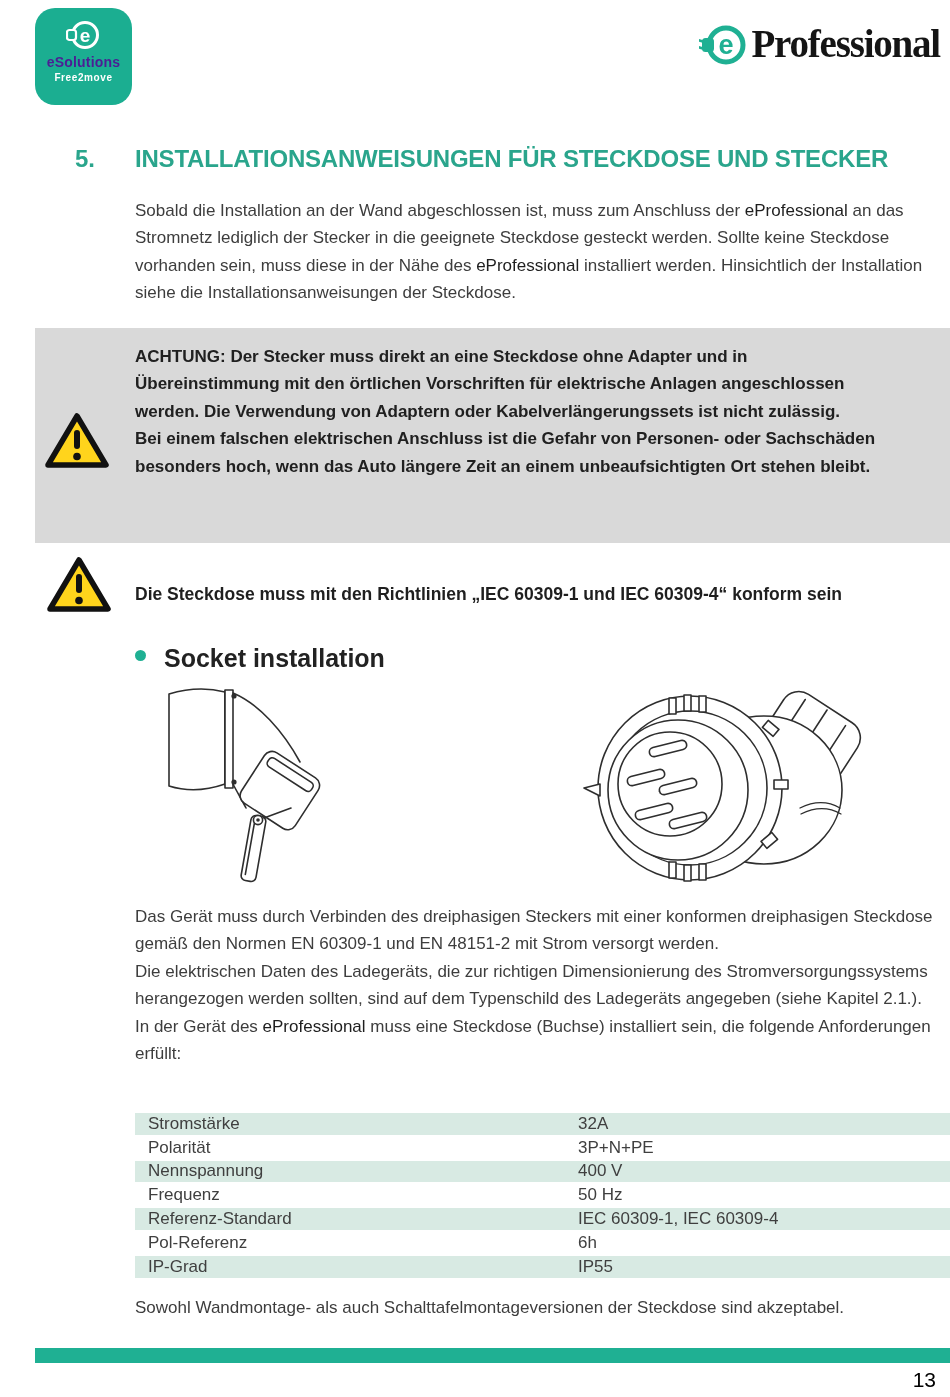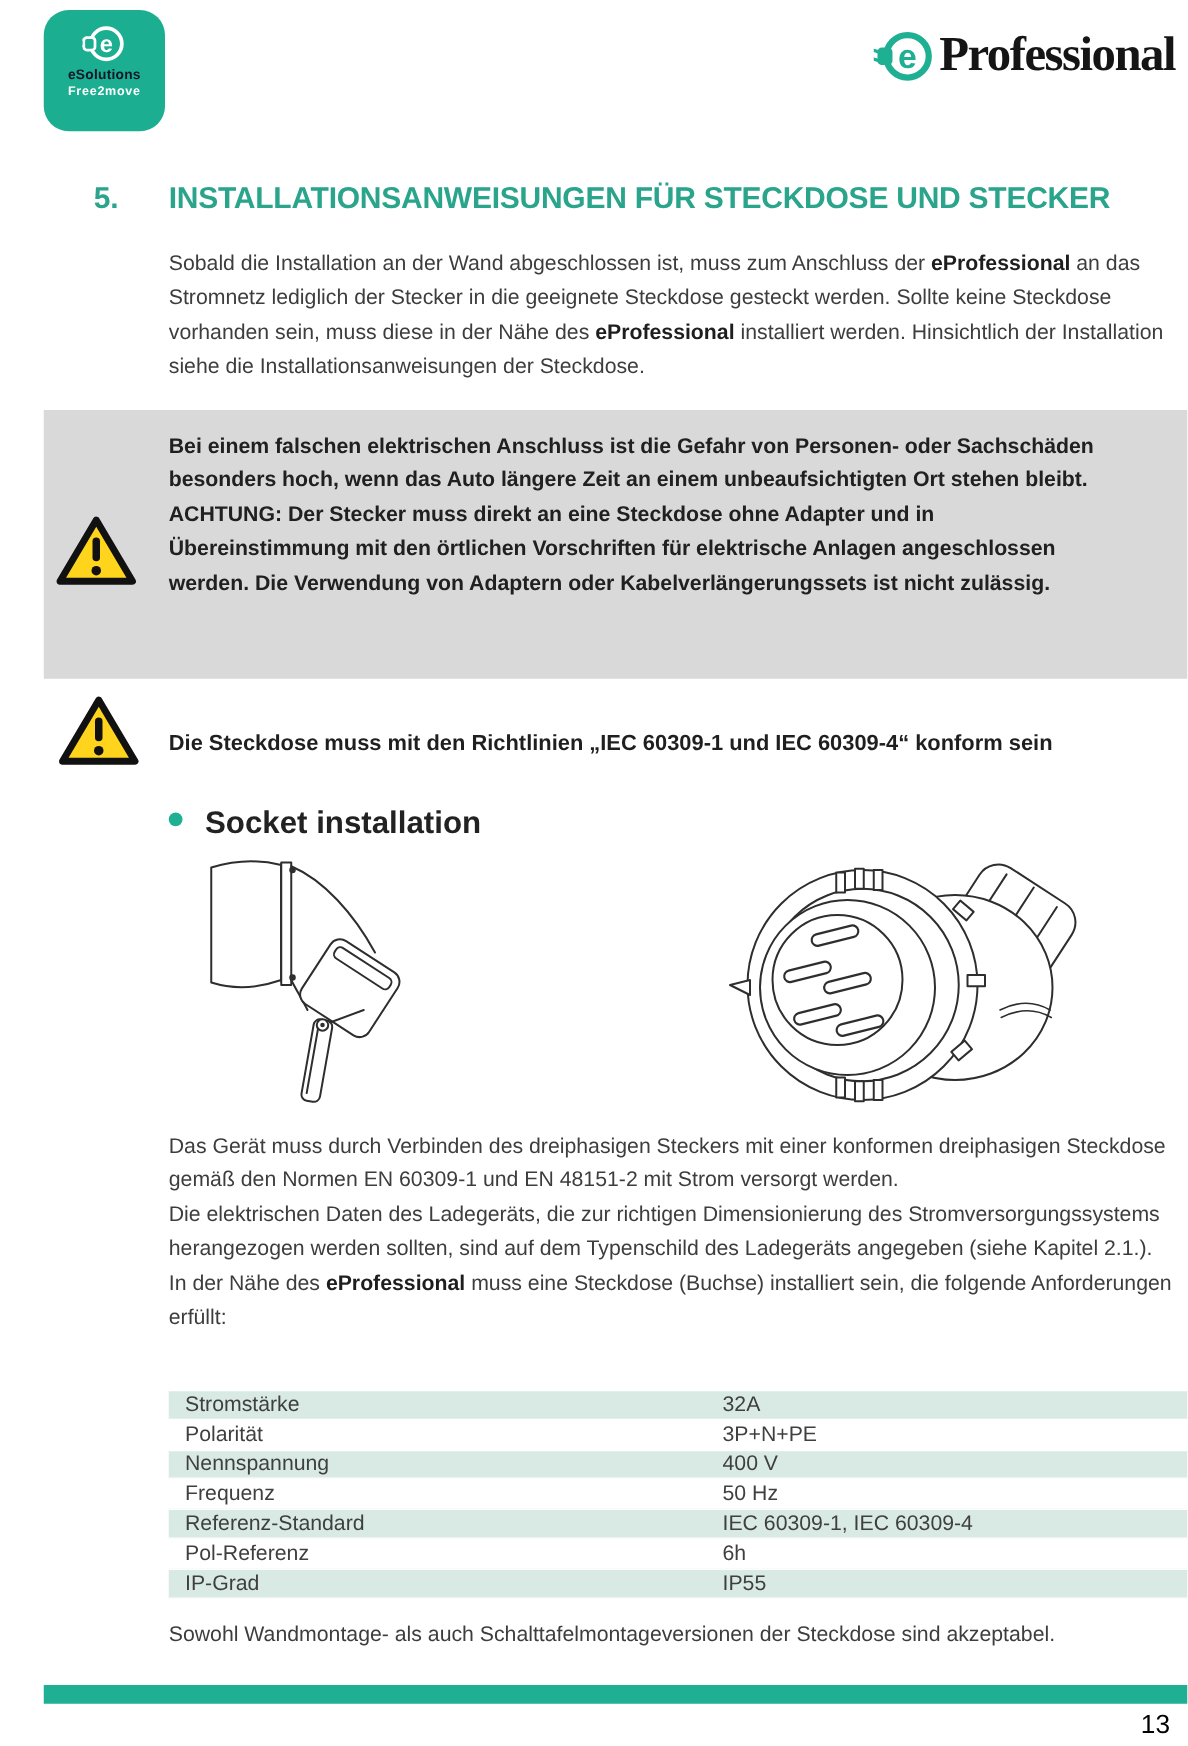--- a/index.html
+++ b/index.html
@@ -8,41 +8,41 @@
     font-family:"Liberation Sans","DejaVu Sans",sans-serif;
     color:#3d3d3d;overflow:hidden;
   }
   
   .logo-square{
     position:absolute;left:35px;top:8px;width:97px;height:97px;
     background:#1bae91;border-radius:20px;display:flex;flex-direction:column;
     align-items:center;justify-content:flex-start;
   }
   .logo-square svg{margin-top:9px;}
-  .logo-square .l1{color:#0f172a;font-size:11px;font-weight:700;margin-top:1px;letter-spacing:.2px;}
+  .logo-square .l1{color:#4c1d95;font-size:14px;font-weight:700;margin-top:1px;letter-spacing:.2px;}
   .logo-square .l2{color:#fff;font-size:10px;font-weight:600;letter-spacing:.6px;margin-top:2px;}
   .brand{
     position:absolute;top:20px;right:10px;display:flex;align-items:center;gap:2px;
   }
   .brand .brand-text{
     font-size:39px;font-weight:600;color:#151515;letter-spacing:-1.2px;line-height:1;
     padding-bottom:4px;
     font-family:Liberation Serif, serif;
   }
   
   .heading{
     position:absolute;left:75px;top:145px;display:flex;white-space:nowrap;
     color:#2aa58c;font-weight:700;font-size:24px;letter-spacing:-0.2px;
   }
   .heading .num{width:60px;}
   
   .para{
     position:absolute;left:135px;width:806px;font-size:17px;line-height:27.4px;color:#3d3d3d;
   }
-  .para b, .bold-inline{color:#1e1e1e;font-weight:700;}
+  .para b, .bold-inline{color:#1e1e1e;font-weight:400;}
   #intro{top:197px;}
   
   .caution-box{
     position:absolute;left:35px;top:328px;width:915px;height:215px;background:#d9d9d9;
   }
   .caution-text{
     position:absolute;left:100px;top:15px;width:742px;
     font-size:17px;line-height:27.4px;font-weight:700;color:#202020;
   }
   .tri{position:absolute;}
@@ -115,22 +115,22 @@
   <span class="num">5.</span>
   <span>INSTALLATIONSANWEISUNGEN FÜR STECKDOSE UND STECKER</span>
 </div>
 
 <div class="para" id="intro">
   <span>Sobald die Installation an der Wand abgeschlossen ist, muss zum Anschluss der </span><b>eProfessional</b><span> an das Stromnetz lediglich der Stecker in die geeignete Steckdose gesteckt werden. Sollte keine Steckdose vorhanden sein, muss diese in der Nähe des </span><b>eProfessional</b><span> installiert werden. Hinsichtlich der Installation siehe die Installationsanweisungen der Steckdose.</span>
 </div>
 
 <div class="caution-box">
   <div class="caution-text">
+    <div>ACHTUNG: Der Stecker muss direkt an eine Steckdose ohne Adapter und in Übereinstimmung mit den örtlichen Vorschriften für elektrische Anlagen angeschlossen werden. Die Verwendung von Adaptern oder Kabelverlängerungssets ist nicht zulässig.</div>
     <div>Bei einem falschen elektrischen Anschluss ist die Gefahr von Personen- oder Sachschäden besonders hoch, wenn das Auto längere Zeit an einem unbeaufsichtigten Ort stehen bleibt.</div>
-    <div>ACHTUNG: Der Stecker muss direkt an eine Steckdose ohne Adapter und in Übereinstimmung mit den örtlichen Vorschriften für elektrische Anlagen angeschlossen werden. Die Verwendung von Adaptern oder Kabelverlängerungssets ist nicht zulässig.</div>
   </div>
 </div>
 
 <svg class="tri tri-1" width="66" height="58" viewBox="0 0 66 58">
   <path d="M33 4 L62 53 L4 53 Z" fill="#ffd41c" stroke="#111" stroke-width="5.5" stroke-linejoin="round"></path>
   <rect x="30" y="18" width="6" height="19" rx="3" fill="#111"></rect>
   <circle cx="33" cy="44.5" r="3.8" fill="#111"></circle>
 </svg>
 
 <svg class="tri tri-2" width="66" height="58" viewBox="0 0 66 58">
@@ -219,21 +219,21 @@
     <line x1="64" y1="93" x2="92" y2="86"></line>
     <line x1="96" y1="102" x2="124" y2="95"></line>
     <line x1="72" y1="127" x2="100" y2="120"></line>
     <line x1="106" y1="136" x2="134" y2="129"></line>
   </g>
 </svg>
 
 <div class="para" id="body-text">
   <p class="bp">Das Gerät muss durch Verbinden des dreiphasigen Steckers mit einer konformen dreiphasigen Steckdose gemäß den Normen EN 60309-1 und EN 48151-2 mit Strom versorgt werden.</p>
   <p class="bp">Die elektrischen Daten des Ladegeräts, die zur richtigen Dimensionierung des Stromversorgungssystems herangezogen werden sollten, sind auf dem Typenschild des Ladegeräts angegeben (siehe Kapitel 2.1.).</p>
-  <p class="bp"><span>In der Nähe des </span><b>eProfessional</b><span> muss eine Steckdose (Buchse) installiert sein, die folgende Anforderungen erfüllt:</span></p>
+  <p class="bp"><span>In der Gerät des </span><b>eProfessional</b><span> muss eine Steckdose (Buchse) installiert sein, die folgende Anforderungen erfüllt:</span></p>
 </div>
 
 <div class="spec-table">
   <div class="spec-row mint">
     <div class="spec-label">Stromstärke</div>
     <div class="spec-value">32A</div>
   </div>
   <div class="spec-row">
     <div class="spec-label">Polarität</div>
     <div class="spec-value">3P+N+PE</div>

